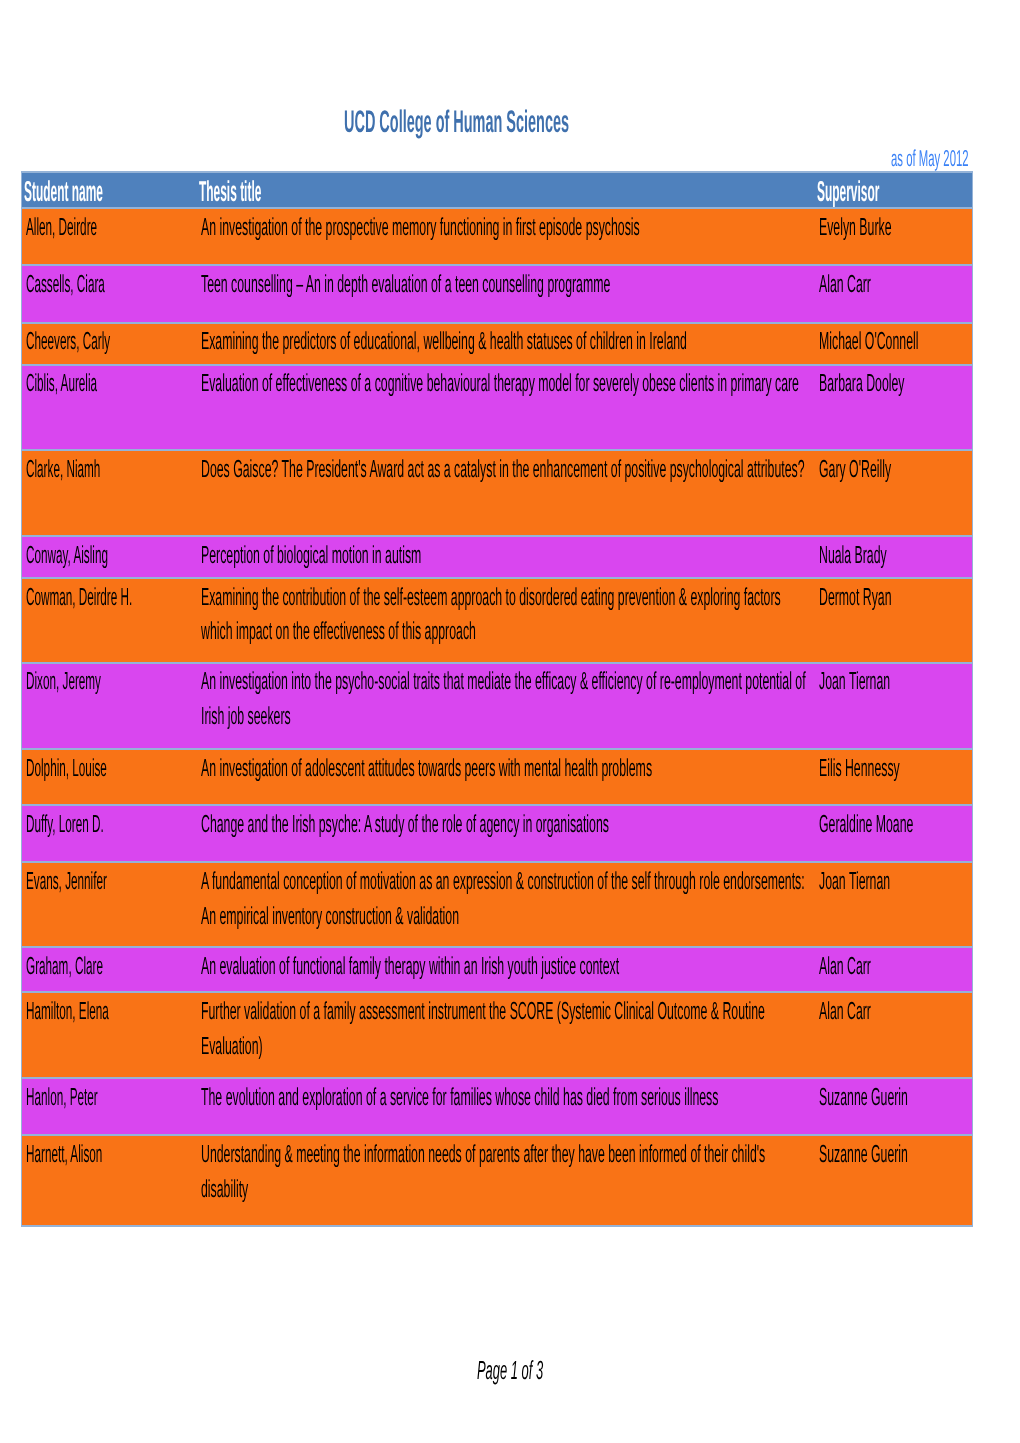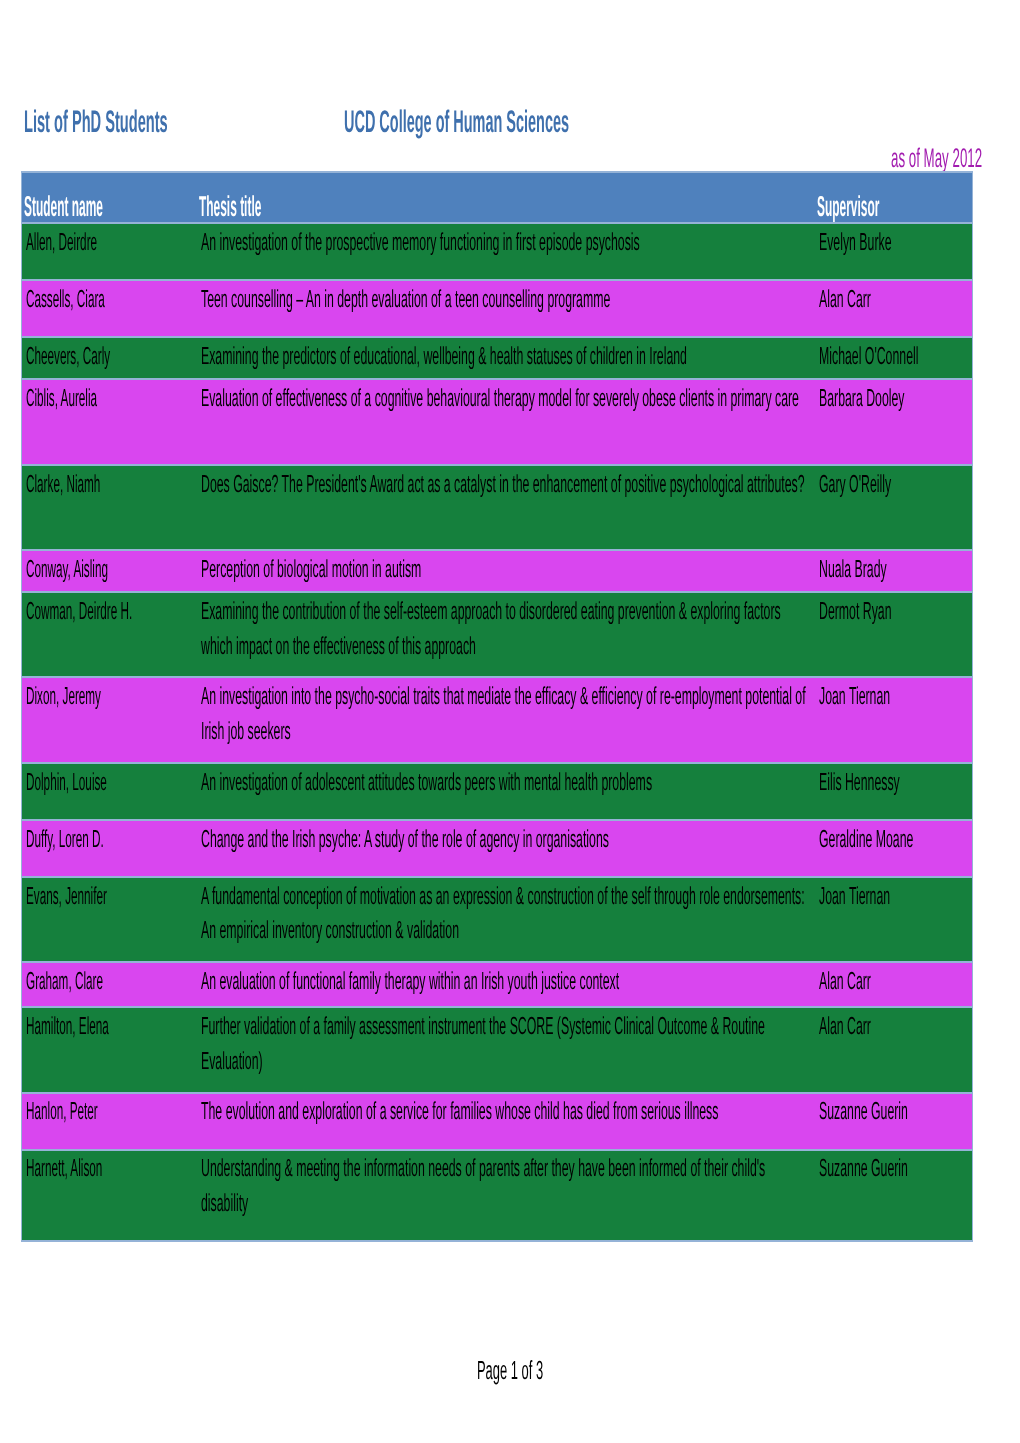--- a/index.html
+++ b/index.html
@@ -20,21 +20,21 @@
     letter-spacing:0;
   }
   #doc-title .sq { transform:scaleX(0.46867); }
   #doc-title .tp { position:absolute; top:0; white-space:pre; }
   #doc-title .tp2 .sq { transform:scaleX(0.45356); }
   #doc-title .tp3 .sq { transform:scaleX(0.46388); }
 
   #as-of {
     position:absolute; left:891px; top:147.2px;
     width:82px; height:23.077px;
-    color:#a21caf; font-size:27px; line-height:23.077px; white-space:pre;
+    color:#3b82f6; font-size:23px; line-height:23.077px; white-space:pre;
   }
   #as-of .sq { transform:scaleX(0.49357); }
 
   #phd-table {
     position:absolute; left:21px; top:171px;
     width:951px;
     border-collapse:collapse; table-layout:fixed;
   }
   #phd-table col.c1 { width:176px; }
   #phd-table col.c2 { width:618px; }
@@ -44,47 +44,47 @@
 
   #phd-table thead th { height:34.2px; box-sizing:content-box; }
   #phd-table thead th {
     background:#4F81BD; color:#ffffff; text-align:left;
     border-top:2px solid #95B3D7;
     border-bottom:2px solid #95B3D7;
   }
   #phd-table tbody tr td {
     border-bottom:2px solid #95B3D7;
   }
-  #phd-table tbody tr.alt td { background:#15803d; }
+  #phd-table tbody tr.alt td { background:#f97316; }
   #phd-table tbody tr.plain td { background:#d946ef; }
   #phd-table tbody tr td.first, #phd-table thead th.first { border-left:1px solid #95B3D7; }
   #phd-table tbody tr td.last,  #phd-table thead th.last  { border-right:1px solid #95B3D7; }
 
   .cellbox { padding-left:3.5px; padding-top:1.8px; overflow:visible; }
   .txt, .hdtxt { overflow:visible; }
-  .hdbox   { padding-left:1.5px; padding-top:20px; }
+  .hdbox   { padding-left:1.5px; padding-top:5px; }
 
   .txt  { font-size:24.604px; line-height:34.8px; white-space:pre; color:#000; display:block; height:34.8px; }
   .txt .sq { transform:scaleX(0.50064); }
   td.namecell .txt .sq { transform:scaleX(0.47709); }
   td.supcell  .txt .sq { transform:scaleX(0.50031); }
   .hdtxt { font-size:28.762px; line-height:28.762px; white-space:pre; color:#fff; font-weight:bold; display:block; }
   .hdtxt .sq { transform:scaleX(0.41522); }
 
   #footer {
     position:absolute; left:0; width:1020px; top:1357.2px;
-    text-align:center; font-size:26.222px; line-height:26.222px; color:#000;
+    text-align:center; font-size:26.222px; line-height:26.222px; color:#000;font-style:italic;
   }
   #footer .sq { transform:scaleX(0.49424); transform-origin:center top; }
 
 </style>
 </head>
 <body>
 
-<div id="doc-title"><span class="tp tp1" style="left:0px"><span class="sq">List of PhD Students</span></span><span class="tp tp3" style="left:320px"><span class="sq">UCD College of Human Sciences</span></span></div>
+<div id="doc-title"><span class="tp tp3" style="left:320px"><span class="sq">UCD College of Human Sciences</span></span></div>
 
 <div id="as-of"><span class="sq">as of May 2012</span></div>
 
 <table id="phd-table">
 <colgroup>
       <col class="c1">
       <col class="c2">
       <col class="c3">
     </colgroup>
 <thead>

